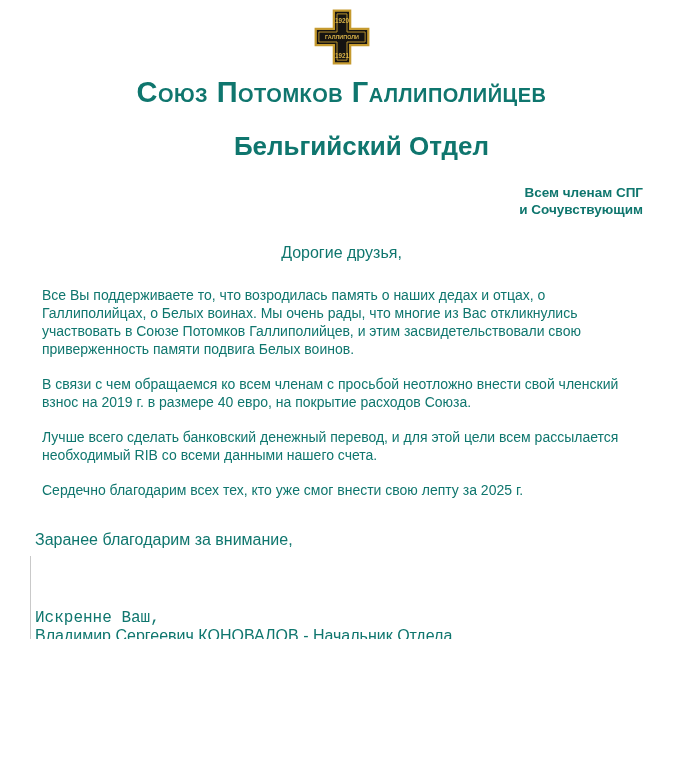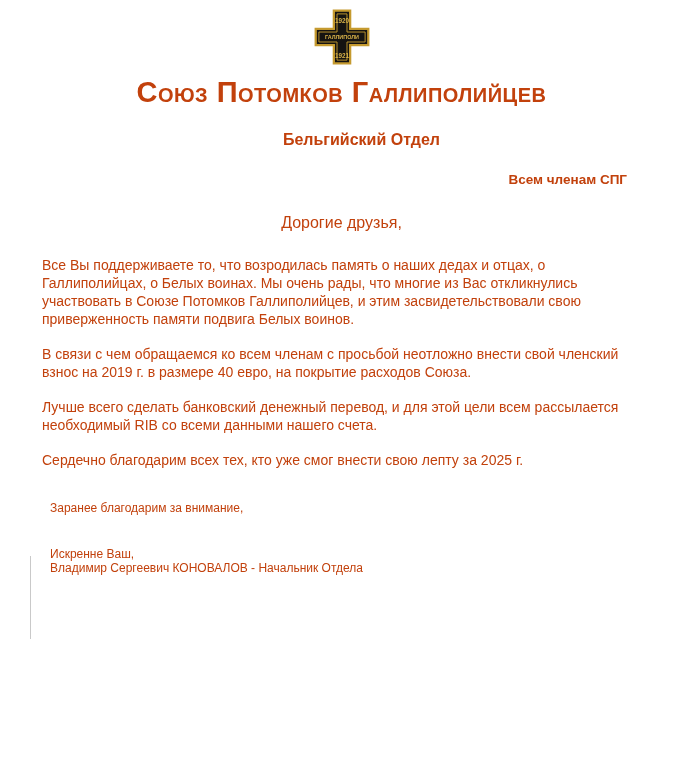--- a/index.html
+++ b/index.html
@@ -6,74 +6,74 @@
     margin: 0;
     padding: 0;
     background: #ffffff;
   }
   .page {
     position: relative;
     width: 683px;
     height: 639px;
     background: #ffffff;
     font-family: "Liberation Sans", sans-serif;
-    color: #c2410c;
+    color: #0f766e;
     overflow: hidden;
   }
   .emblem-wrap {
     display: flex;
     justify-content: center;
     padding-top: 8px;
   }
   .emblem-wrap svg { display: block; }
   .doc-title {
     text-align: center;
     font-size: 29px;
     font-weight: bold;
     font-variant: small-caps;
     letter-spacing: 0.5px;
     margin-top: 10px;
   }
   .doc-subtitle {
     text-align: center;
-    font-size: 16px;
+    font-size: 26px;
     font-weight: bold;
     margin-top: 22px;
     padding-left: 40px;
   }
   .addressee {
     text-align: right;
     font-size: 13.5px;
     font-weight: bold;
     line-height: 17px;
     margin-top: 22px;
-    padding-right: 56px;
+    padding-right: 40px;
   }
   .salutation {
     text-align: center;
     font-size: 16px;
     margin-top: 26px;
   }
   .body-block {
     padding-left: 42px;
     padding-right: 56px;
     margin-top: 24px;
     font-size: 14px;
     line-height: 18px;
   }
   .body-block p {
     margin: 0 0 17px 0;
   }
   .closing-block {
-    padding-left: 50px;
+    padding-left: 35px;
     padding-right: 56px;
-    font-size: 12px;
+    font-size: 16px;
   }
   .closing-thanks { margin-top: 32px; }
-  .closing-yours  { margin-top: 32px; }
+  .closing-yours  { margin-top: 60px; font-family: Liberation Mono, monospace; }
   .closing-name1  { }
   .page-edge-line {
     position: absolute;
     left: 30px;
     top: 556px;
     bottom: 0;
     width: 1px;
     background: #c9c9c9;
   }
 </style>
@@ -93,20 +93,21 @@
       <text x="32" y="55" text-anchor="middle" font-size="7" fill="#d8b24a" font-family="Liberation Sans, sans-serif" font-weight="bold">1921</text>
     </svg>
   </div>
 
   <div class="doc-title">Союз Потомков Галлиполийцев</div>
 
   <div class="doc-subtitle">Бельгийский Отдел</div>
 
   <div class="addressee">
     <div>Всем членам СПГ</div>
+    <div>и Сочувствующим</div>
   </div>
 
   <div class="salutation">Дорогие друзья,</div>
 
   <div class="body-block">
     <p>Все Вы поддерживаете то, что возродилась память о наших дедах и отцах, о Галлиполийцах, о Белых воинах. Мы очень рады, что многие из Вас откликнулись участвовать в Союзе Потомков Галлиполийцев, и этим засвидетельствовали свою приверженность памяти подвига Белых воинов.</p>
     <p>В связи с чем обращаемся ко всем членам с просьбой неотложно внести свой членский взнос на 2019 г. в размере 40 евро, на покрытие расходов Союза.</p>
     <p>Лучше всего сделать банковский денежный перевод, и для этой цели всем рассылается необходимый RIB со всеми данными нашего счета.</p>
     <p>Сердечно благодарим всех тех, кто уже смог внести свою лепту за 2025 г.</p>
   </div>

